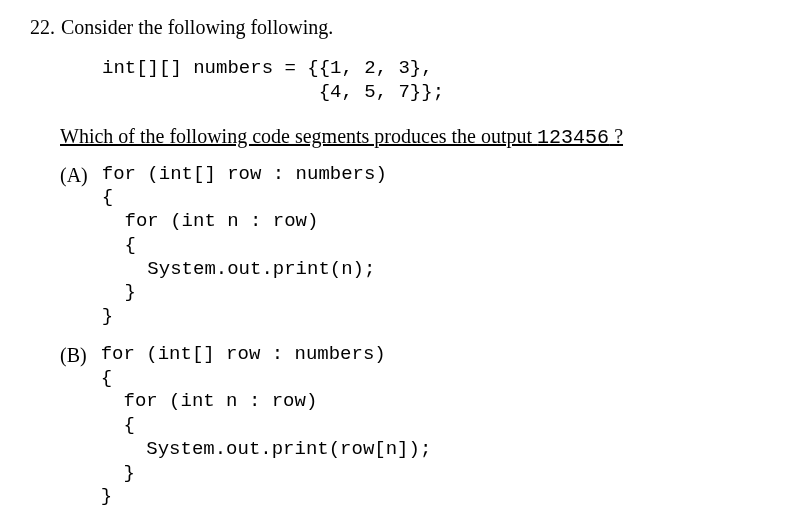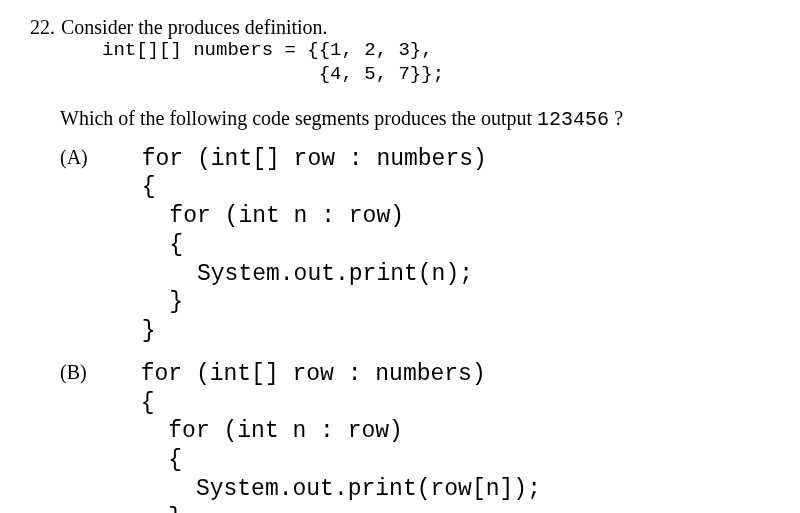--- a/index.html
+++ b/index.html
@@ -11,63 +11,64 @@
       background: #ffffff;
       font-family: 'Times New Roman', Times, serif;
       font-size: 20px;
       color: #000000;
       padding: 16px 30px;
       width: 800px;
       height: 513px;
     }
     .question-header {
       display: flex;
+      margin-bottom: 18px;
     }
     .question-number {
       margin-right: 6px;
     }
     .code-block {
       font-family: 'Courier New', Courier, monospace;
       font-size: 19px;
       white-space: pre;
       padding-left: 72px;
       line-height: 1.25;
       margin-bottom: 20px;
     }
     .question-sub {
       margin-bottom: 14px;
       padding-left: 30px;
+      text-decoration: underline;
     }
     .inline-code {
       font-family: 'Courier New', Courier, monospace;
     }
     .option {
       display: flex;
       padding-left: 30px;
       margin-bottom: 14px;
     }
     .option-label {
       font-family: 'Times New Roman', Times, serif;
       margin-right: 14px;
       line-height: 1.25;
     }
     .option-code {
       font-family: 'Courier New', Courier, monospace;
-      font-size: 23px;
+      font-size: 19px;
       white-space: pre;
       line-height: 1.25;
-      margin-left: 40px;
     }
   </style>
 </head>
 <body>
 
 <div class="question-header">
   <span class="question-number">22.</span>
-  <span>Consider the produces definition.</span>
+  <span>Consider the following following.</span>
 </div>
 
 <div class="code-block">int[][] numbers = {{1, 2, 3},
                    {4, 5, 7}};</div>
 
 <div class="question-sub">
   <span>Which of the following code segments produces the output  </span><span class="inline-code">123456</span><span> ?</span>
 </div>
 
 <div class="option">

